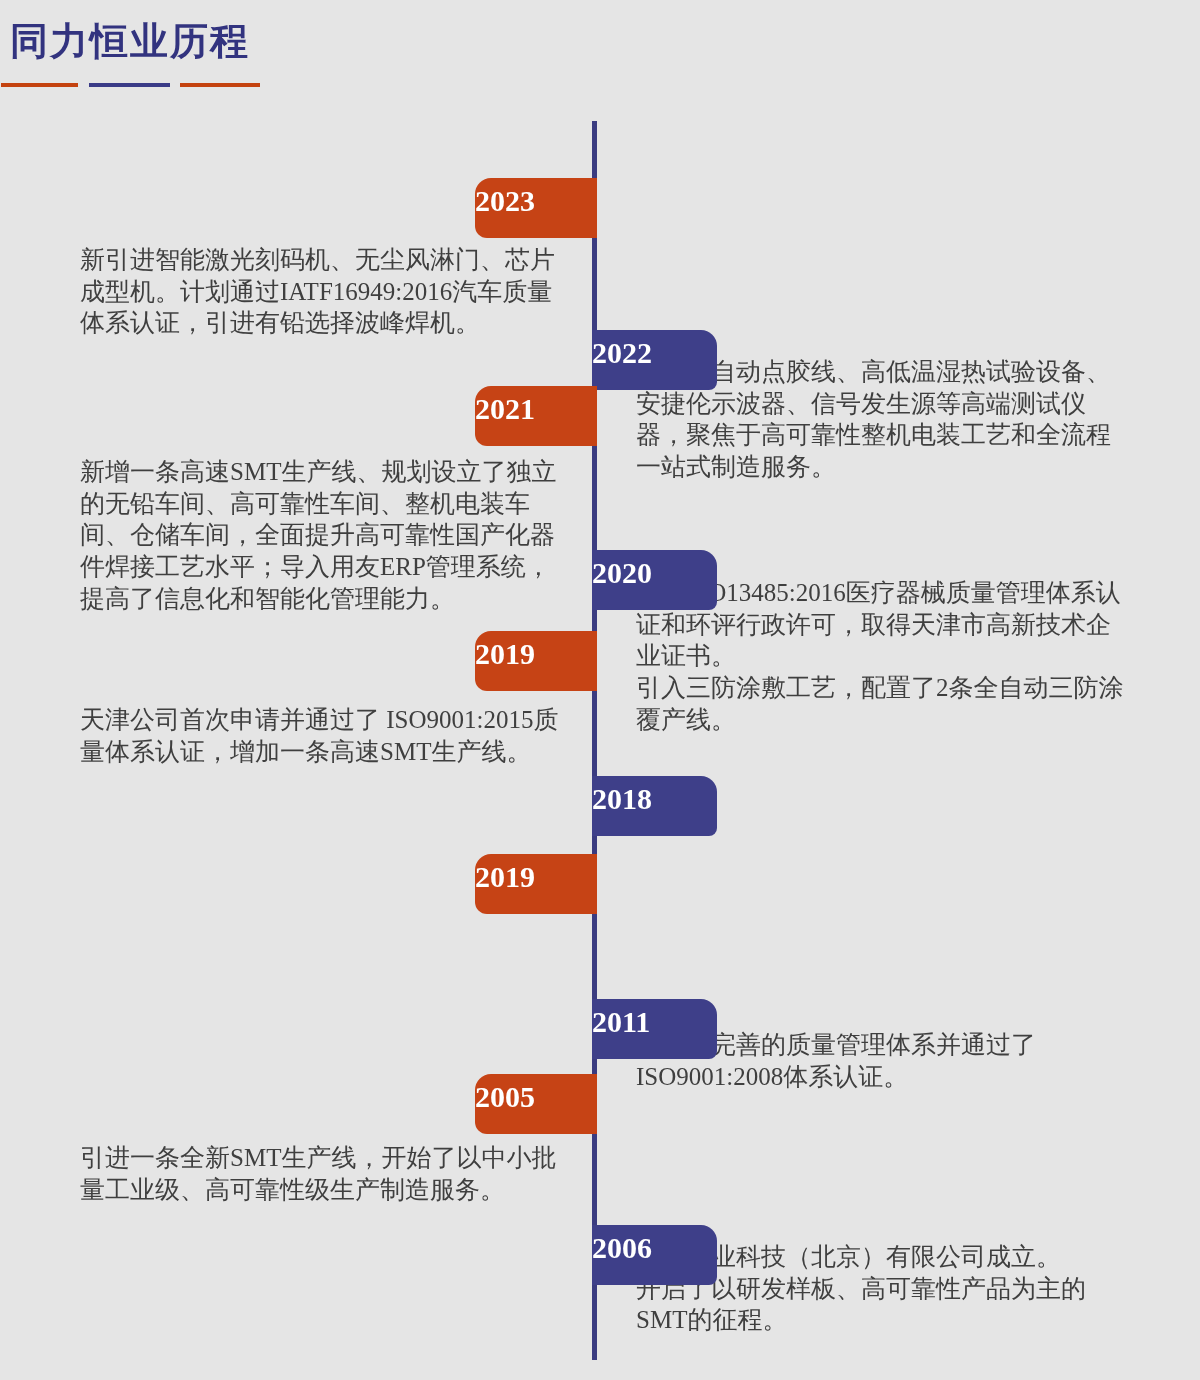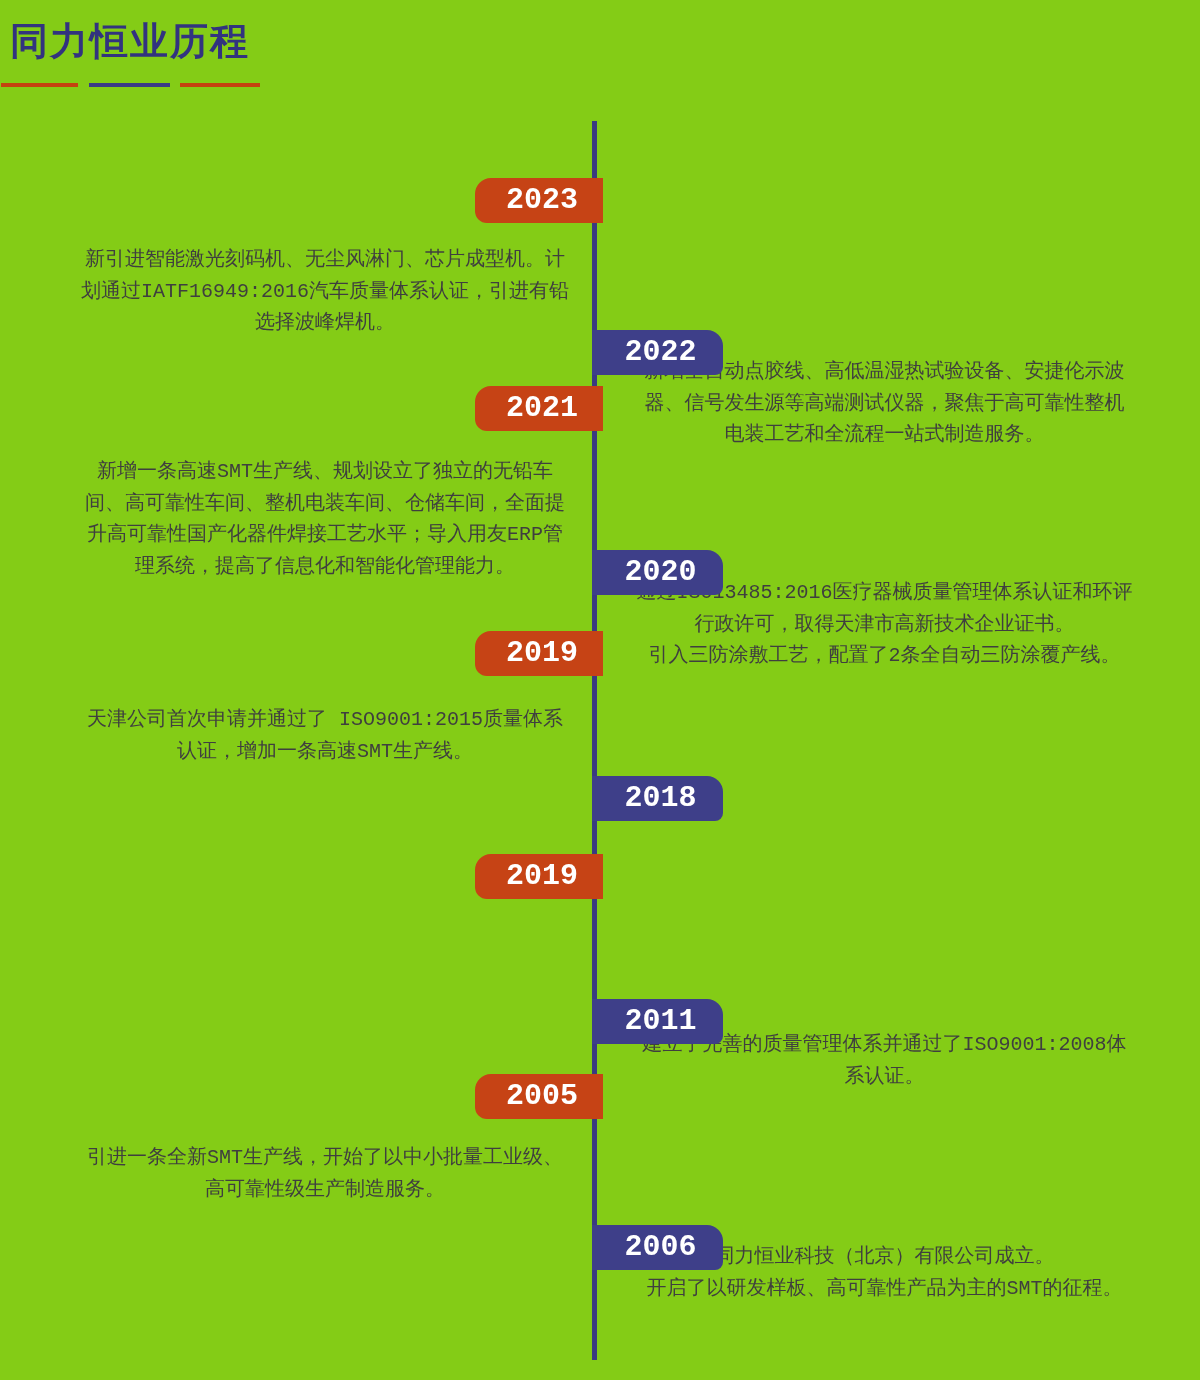--- a/index.html
+++ b/index.html
@@ -1,40 +1,40 @@
 <!DOCTYPE html>
 <html><head>
 <meta charset="utf-8">
 <style>
   html,body{margin:0;padding:0;background:#ffffff;}
   .canvas{
-    position:relative;width:1200px;height:1380px;background:#84cc16;overflow:hidden;
-    font-family:Liberation Mono, monospace;
+    position:relative;width:1200px;height:1380px;background:#e5e5e5;overflow:hidden;
+    font-family:Liberation Serif, serif;
   }
   .page-title{
     position:absolute;left:10px;top:16px;margin:0;
     font-size:38px;font-weight:700;letter-spacing:2px;color:#32337F;
   }
   .dash{position:absolute;top:83px;height:4px;}
   .dash.d1{left:1px;width:77px;background:#C4420F;}
   .dash.d2{left:89px;width:81px;background:#3A3B87;}
   .dash.d3{left:180px;width:80px;background:#C4420F;}
   .spine{
     position:absolute;left:592px;top:121px;width:5px;height:1239px;
     background:#3A3B80;z-index:1;
   }
   .badge{
-    position:absolute;height:45px;line-height:45px;text-align:center;
-    color:#ffffff;font-size:30px;font-weight:700;z-index:2;padding-left:6px;
+    position:absolute;height:60px;line-height:45px;
+    color:#ffffff;font-size:30px;font-weight:700;z-index:2;
   }
   .badge.bleft{left:475px;width:122px;background:#C64315;border-radius:16px 0 0 12px;}
   .badge.bright{left:592px;width:125px;background:#3E3F89;border-radius:0 16px 8px 0;margin-top:42px;}
   .txt{
-    position:absolute;font-size:20px;line-height:31.7px;color:#3F3F3F;
-    white-space:pre-line;text-align:center;
+    position:absolute;font-size:25px;line-height:31.7px;color:#3F3F3F;
+    white-space:pre-line;text-align:left;
   }
   .txt.tleft{left:80px;width:490px;}
   .txt.tright{left:612px;width:497px;margin-left:24px;}
 </style>
 </head>
 <body>
 
 <div class="canvas">
 
   <h1 class="page-title">同力恒业历程</h1>

